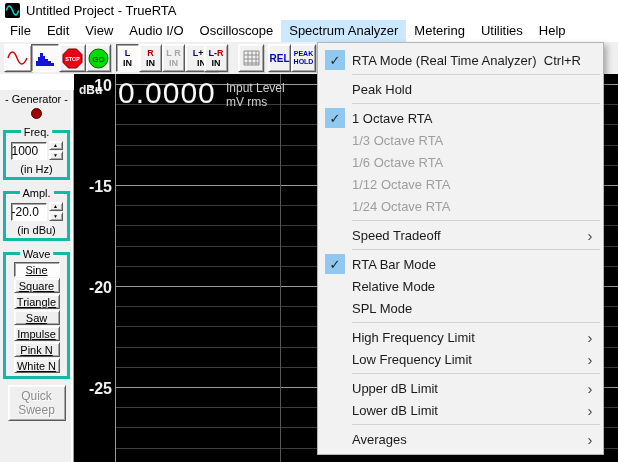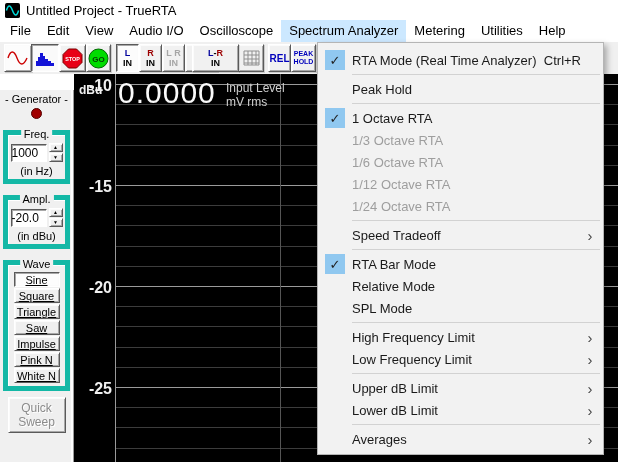--- a/index.html
+++ b/index.html
@@ -36,21 +36,21 @@
   
   .sidebar{position:absolute;left:0;top:90px;width:74px;bottom:0;background:#f0f0f0;
            box-sizing:border-box;border-right:1px solid #9a9a9a;box-shadow:inset -2px 0 0 #fdfdfd;
            font-size:11px;}
   .gen-title{text-align:center;margin-top:3px;font-size:11px;}
   .led{width:9px;height:9px;border-radius:50%;background:#a00000;border:1px solid #550000;margin:3px auto 2px;}
   .btn3d{box-sizing:border-box;background:#efefef;border:1px solid;border-color:#ffffff #5a5a5a #5a5a5a #ffffff;
          box-shadow:inset 1px 1px 0 #fbfbfb, inset -1px -1px 0 #a8a8a8;
          display:flex;align-items:center;justify-content:center;cursor:default;}
   .onoff{width:56px;height:24px;margin:2px auto 0;font-size:12px;}
-  .groupbox{position:relative;border:5px solid #14b8a6;box-shadow:inset 1px 1px 0 #ffffff;
+  .groupbox{position:relative;border:3px solid #14b8a6;box-shadow:inset 1px 1px 0 #ffffff;
             margin:11px 3px 0;padding:8px 2px 2px;box-sizing:border-box;}
   .gb-label{position:absolute;top:-7px;left:50%;transform:translateX(-50%);background:#f0f0f0;
             padding:0 3px;font-size:11px;white-space:nowrap;}
   .spin-row{display:flex;align-items:center;justify-content:center;gap:2px;}
   .num-box{width:36px;height:18px;box-sizing:border-box;background:#fff;border:1px solid;
            border-color:#5a5a5a #ffffff #ffffff #5a5a5a;box-shadow:inset 1px 1px 0 #a8a8a8;
            font-size:12px;text-align:right;line-height:16px;padding-right:15px;}
   .spin{display:flex;flex-direction:column;gap:1px;}
   .spin-btn{width:14px;height:9px;font-size:5px;line-height:7px;}
   .unit{text-align:center;font-size:11px;margin-top:3px;}
@@ -158,21 +158,21 @@
         <div class="tb-bot">IN</div>
       </div>
       <div class="tb-btn" style="left: 162px; width: 23px;">
         <div class="tb-top"><span style="color: rgb(166, 166, 166);">L</span><span style="color: rgb(166, 166, 166);"> </span><span style="color: rgb(166, 166, 166);">R</span></div>
         <div class="tb-bot dis">IN</div>
       </div>
       <div class="tb-btn" style="left: 185px; width: 33px;">
         <div class="tb-top"><span style="color: rgb(0, 0, 156);">L</span><span style="color: rgb(0, 0, 0);">+</span><span style="color: rgb(156, 0, 0);">R</span></div>
         <div class="tb-bot">IN</div>
       </div>
-      <div class="tb-btn" style="left: 192px; width: 47px; align-items: center;">
+      <div class="tb-btn" style="left: 204px; width: 24px; align-items: center;">
         <div class="tb-top"><span style="color: rgb(0, 0, 156);">L</span><span style="color: rgb(0, 0, 0);">-</span><span style="color: rgb(156, 0, 0);">R</span></div>
         <div class="tb-bot">IN</div>
       </div>
     </div>
 
   <div class="sidebar">
     <div class="gen-title">- Generator -</div>
     <div class="led"></div>
 
     <div class="groupbox">

